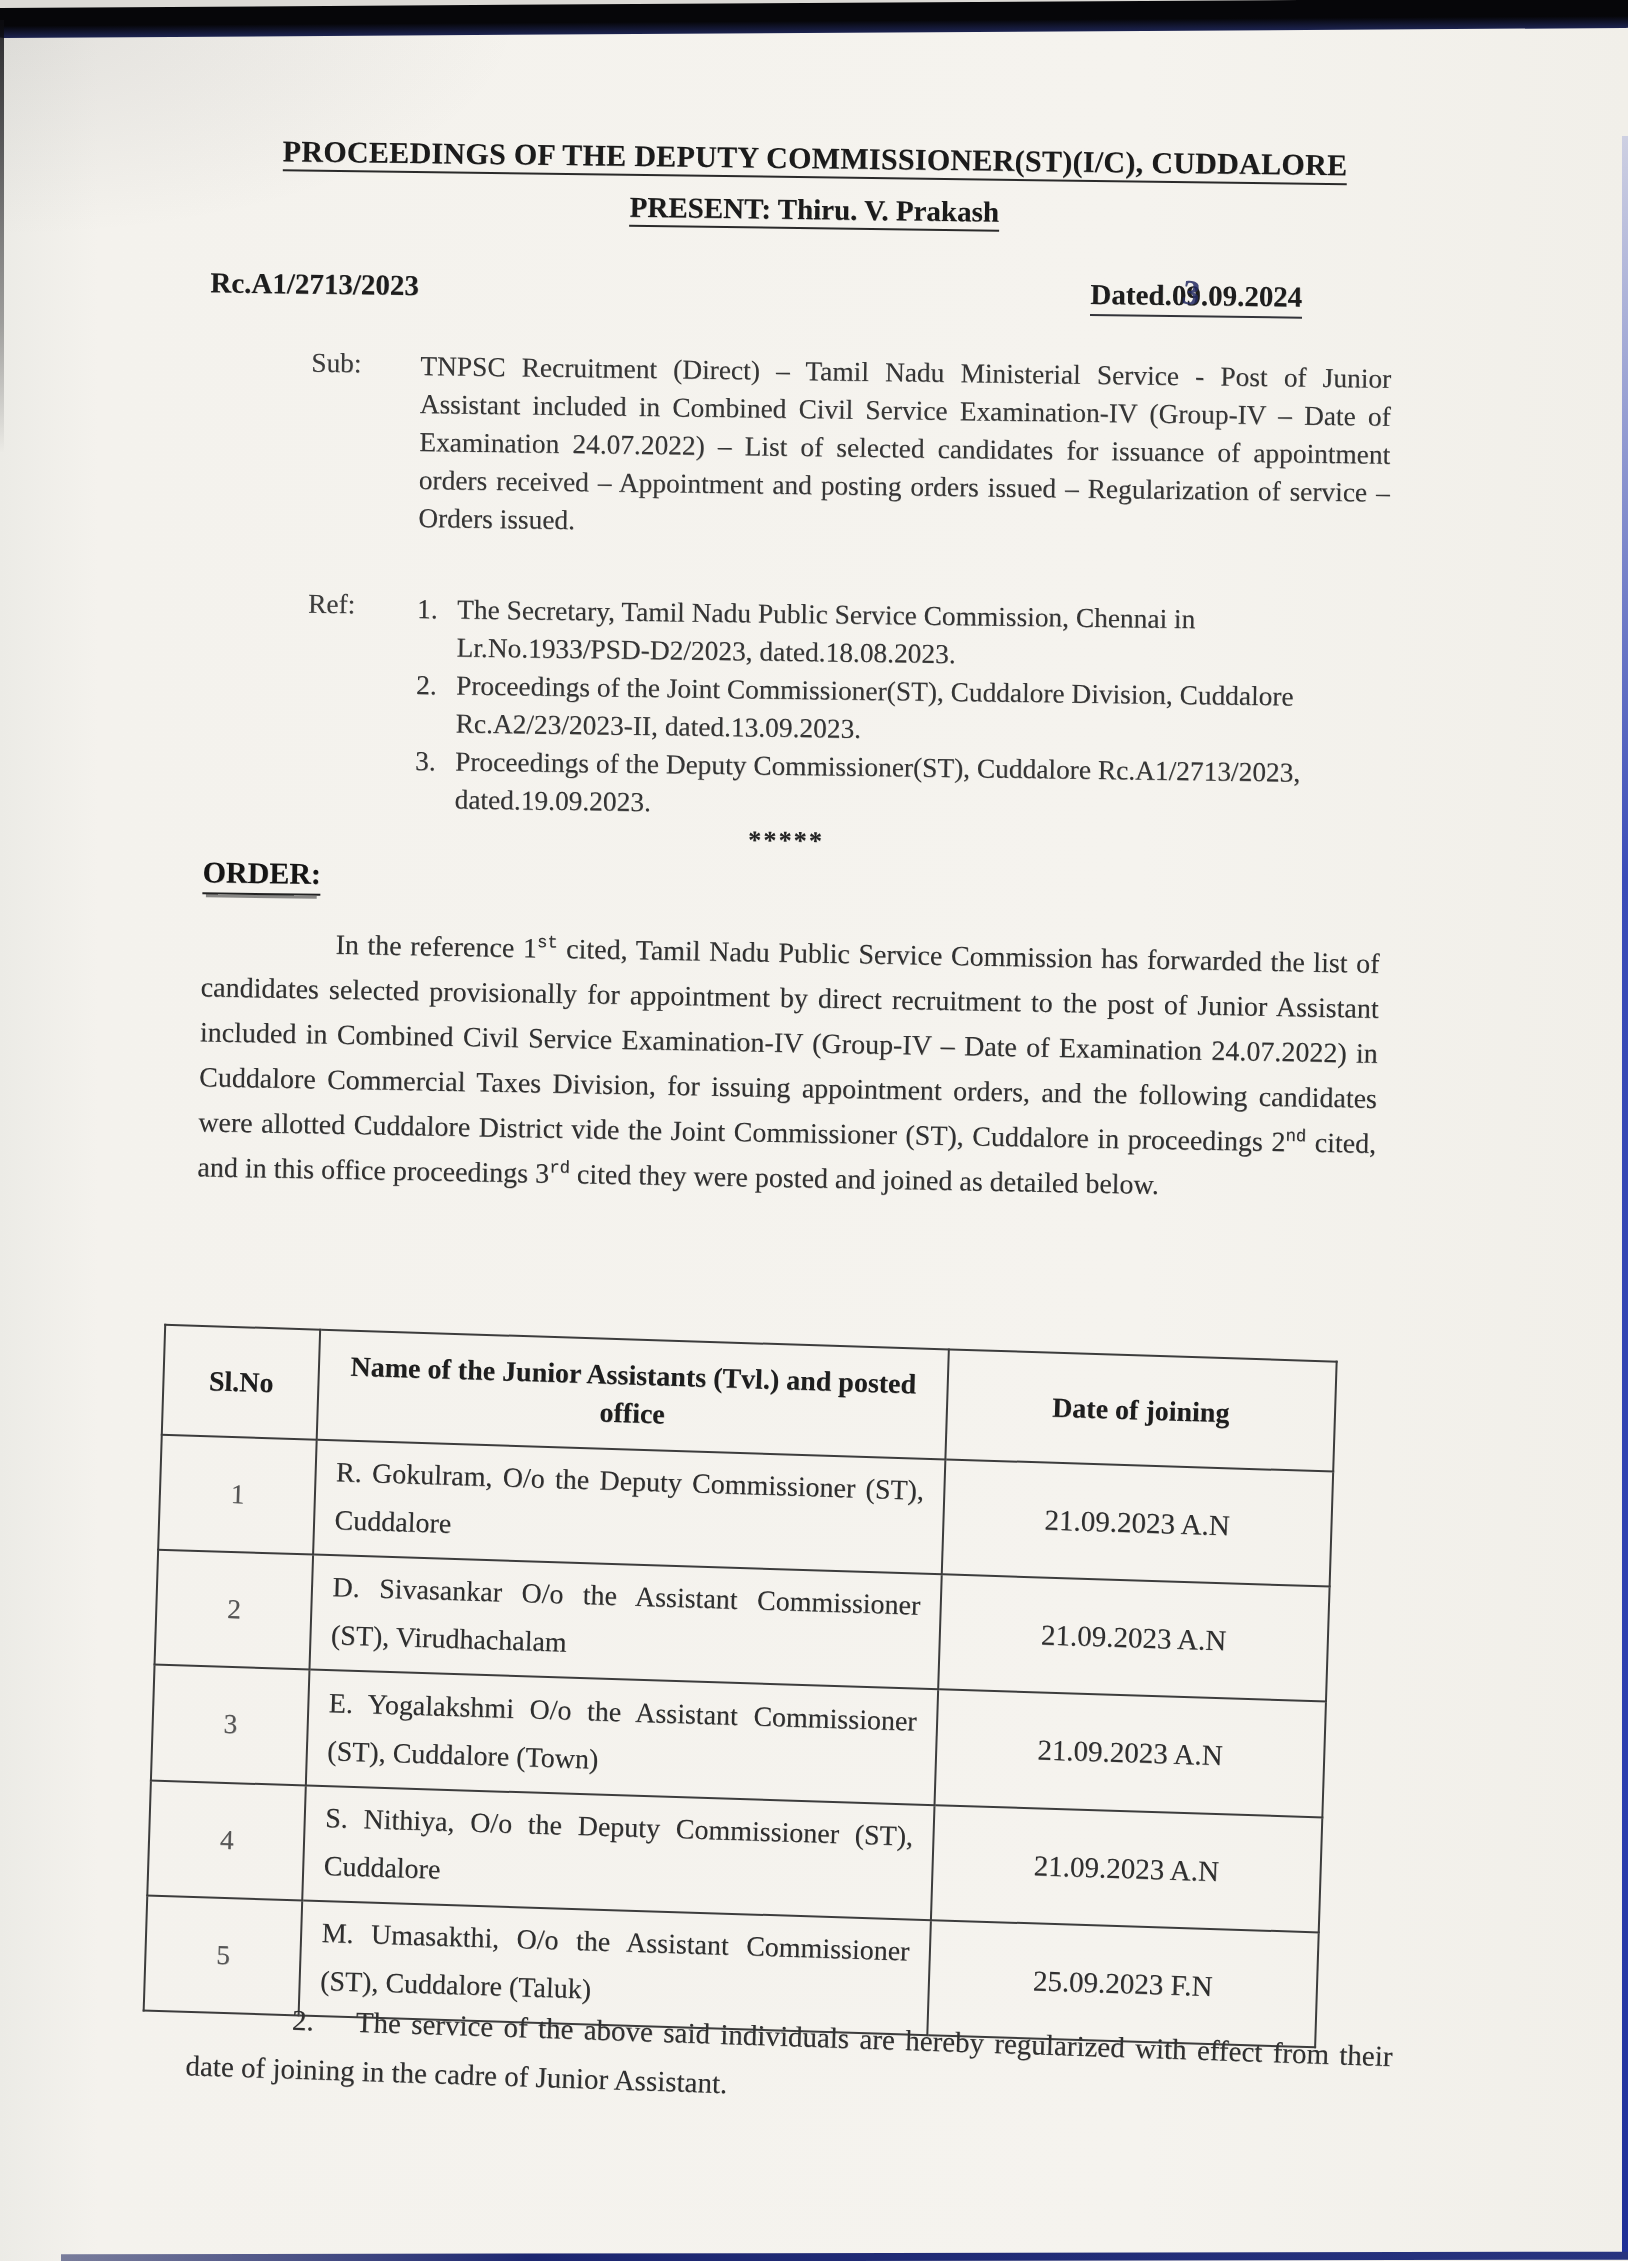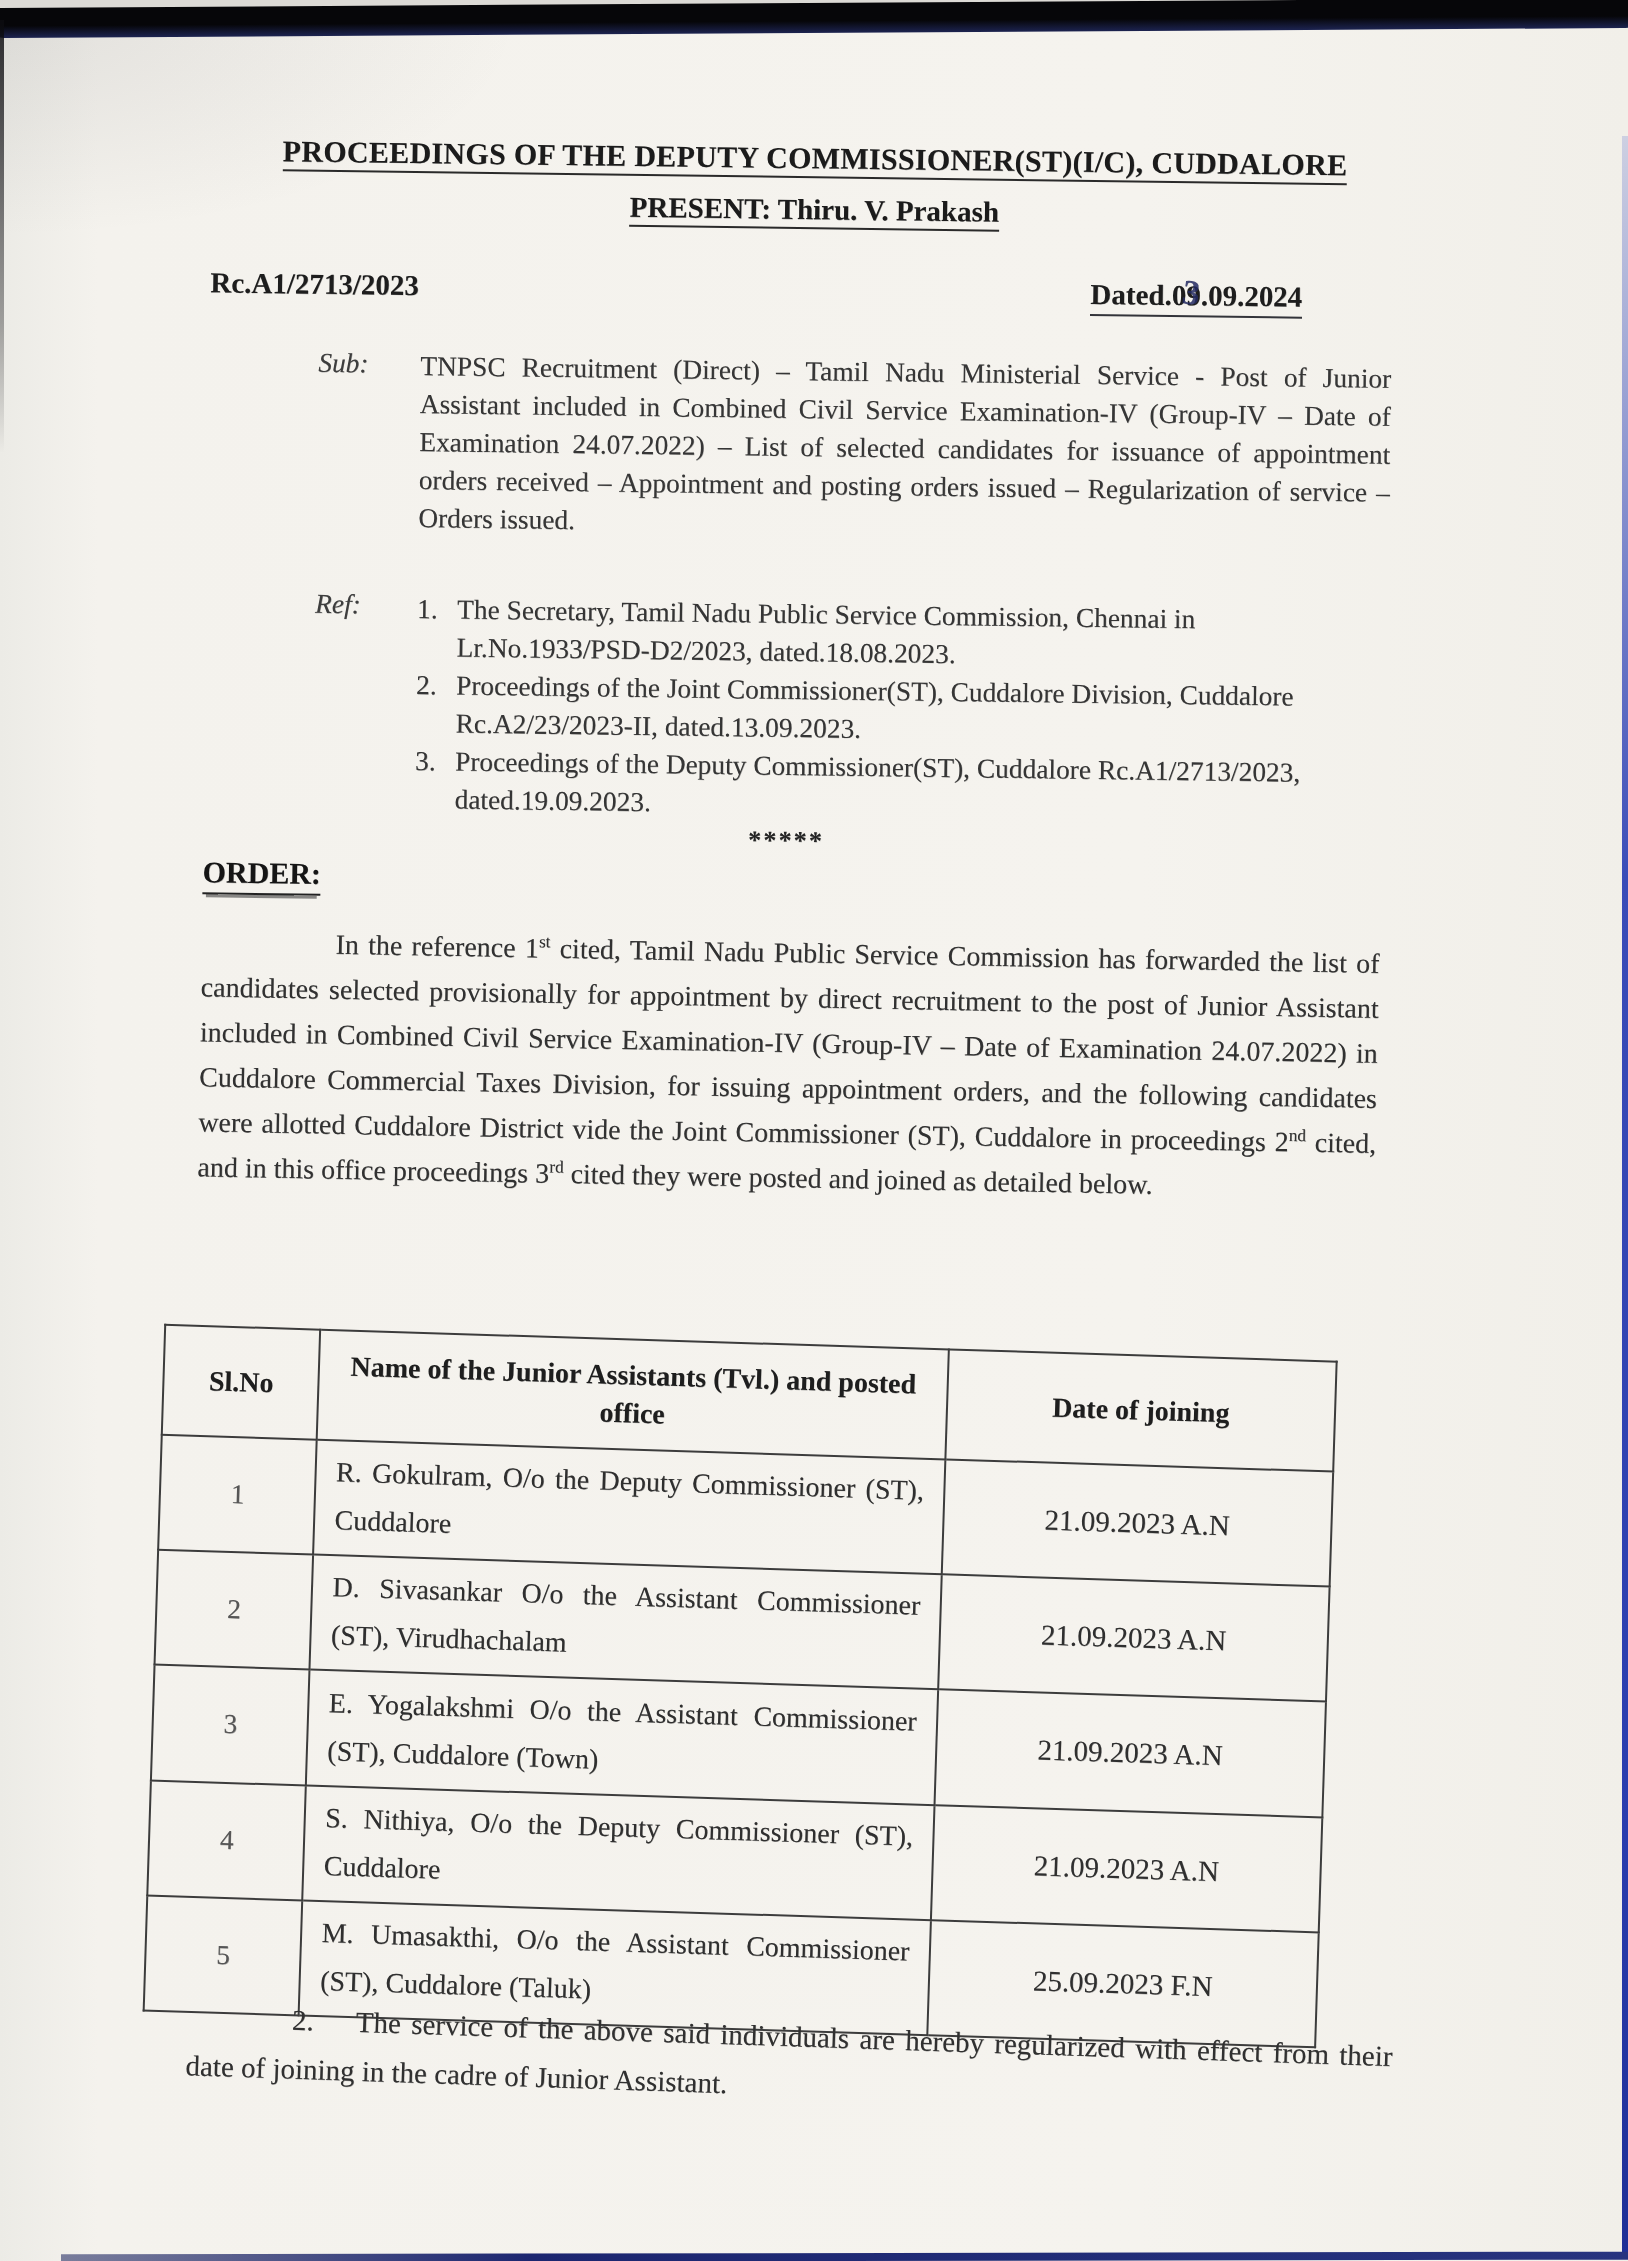--- a/index.html
+++ b/index.html
@@ -57,21 +57,21 @@
     display:flex;justify-content:space-between;
     font-weight:bold;font-size:29px;color:#1d1d1d;
   }
   .dated{position:relative;border-bottom:2.2px solid #33343a;padding-bottom:2.9px;}
   .ow{
     position:absolute;left:92px;top:-5.8px;
     color:#242b63;font-size:35px;font-weight:bold;
     transform:rotate(7deg);opacity:.85;
   }
   .sub-label,.ref-label{
-    position:absolute;left:320px;font-size:27.4px;color:#3d3d3d;font-style:italic;
+    position:absolute;left:313px;font-size:27.4px;color:#3d3d3d;
   }
   .sub-label{top:334px;}
   .ref-label{top:575px;}
   .sub-text{
     position:absolute;top:332px;left:422px;width:971px;
     font-size:27.4px;line-height:38px;text-align:justify;color:#363636;
   }
   .ref-list{
     position:absolute;top:575px;left:422px;width:971px;
     font-size:27.4px;line-height:38px;color:#353535;
@@ -89,21 +89,21 @@
   }
   .order-h .ul{
     border-bottom:2.2px solid #222;padding-bottom:3.6px;
     box-shadow:0 6.5px 0 -3.6px rgba(45,45,45,.55);
   }
   .para1{
     position:absolute;top:907px;left:211px;width:1178px;
     font-size:28px;line-height:45px;text-align:justify;text-indent:134px;
     color:#313131;transform:rotate(.3deg);transform-origin:left top;
   }
-  sup{font-size:17.3px;line-height:0;vertical-align:super;}
+  sup{font-size:17.3px;line-height:0;vertical-align:super;font-family:Liberation Mono, monospace;}
   .dtable{
     position:absolute;top:1313px;left:178px;width:1174px;
     border-collapse:collapse;font-size:28px;color:#2f2f2f;
     transform:rotate(1.05deg);transform-origin:58px 29px;
   }
   .dtable td,.dtable th{border:2.2px solid #3c3c3c;vertical-align:middle;}
   .col-sl{width:124px;}
   .col-name{width:658px;}
   .col-date{width:391px;}
   .dtable th{font-weight:bold;font-size:28px;line-height:38px;padding:16px 19px;text-align:center;color:#1e1e1e;}

